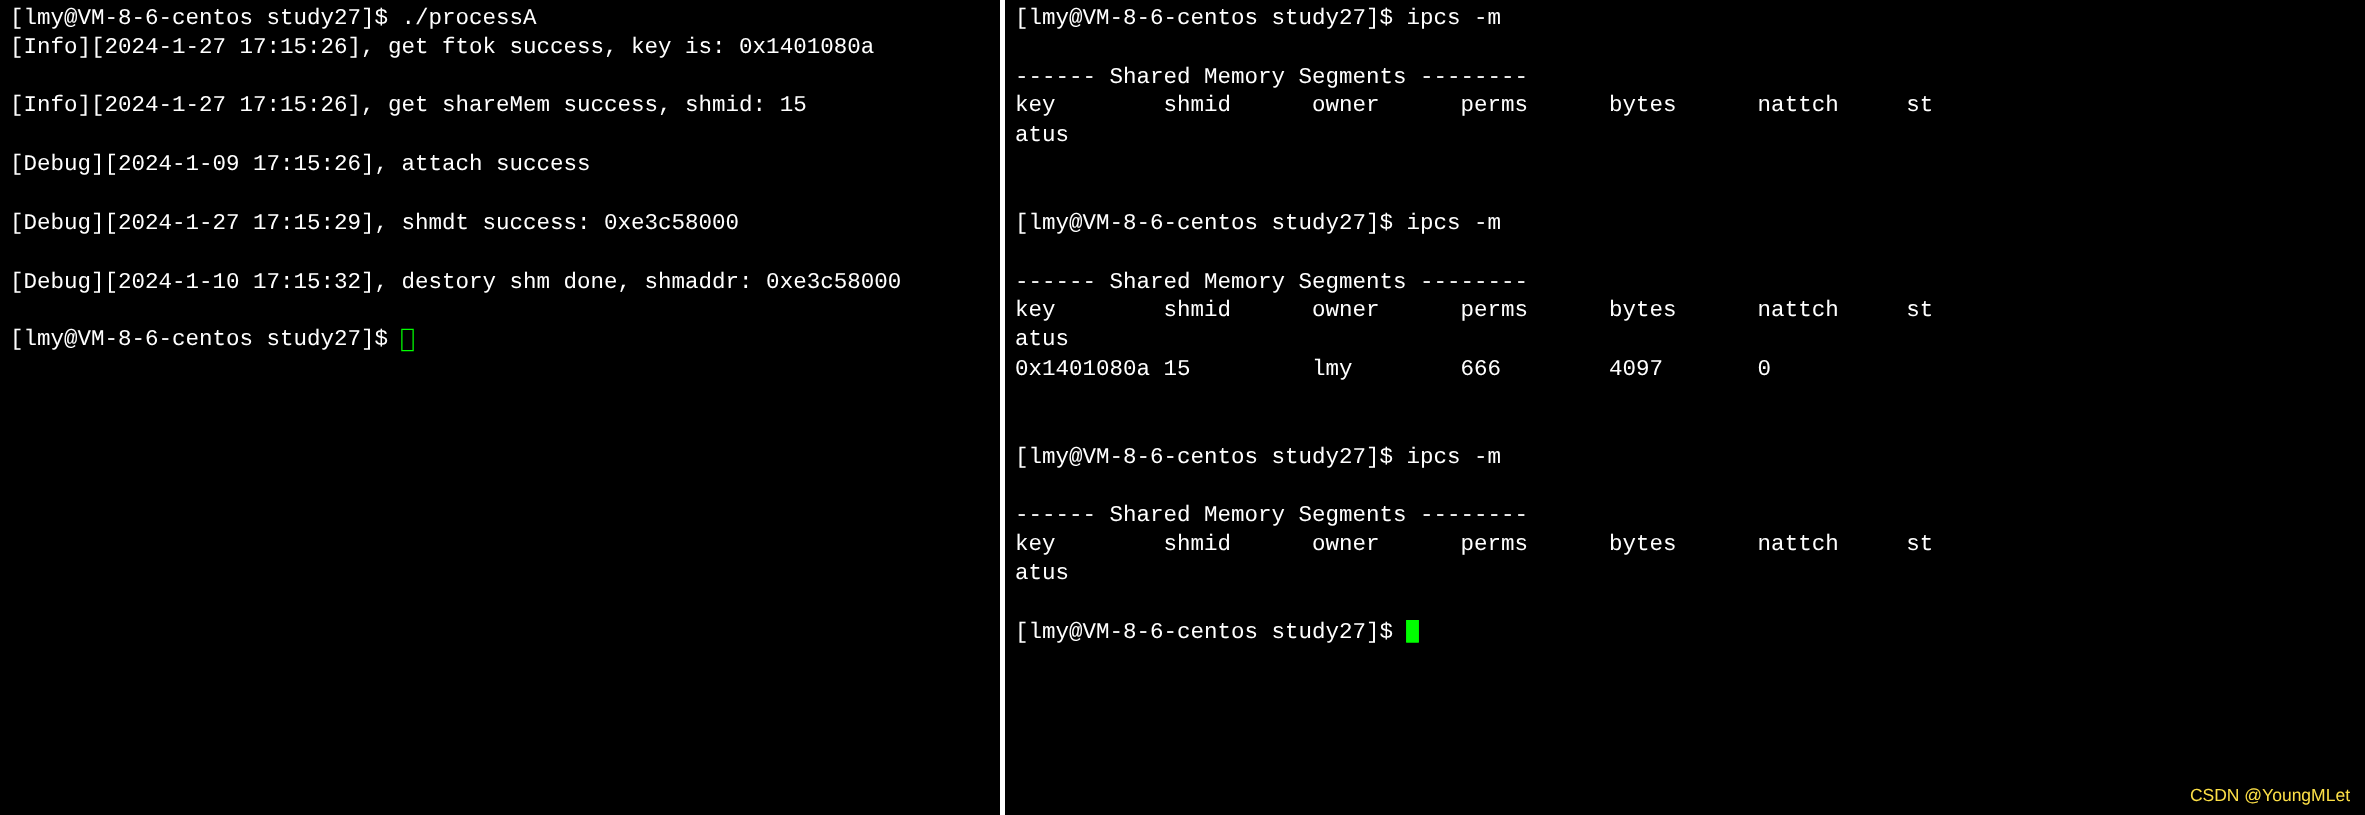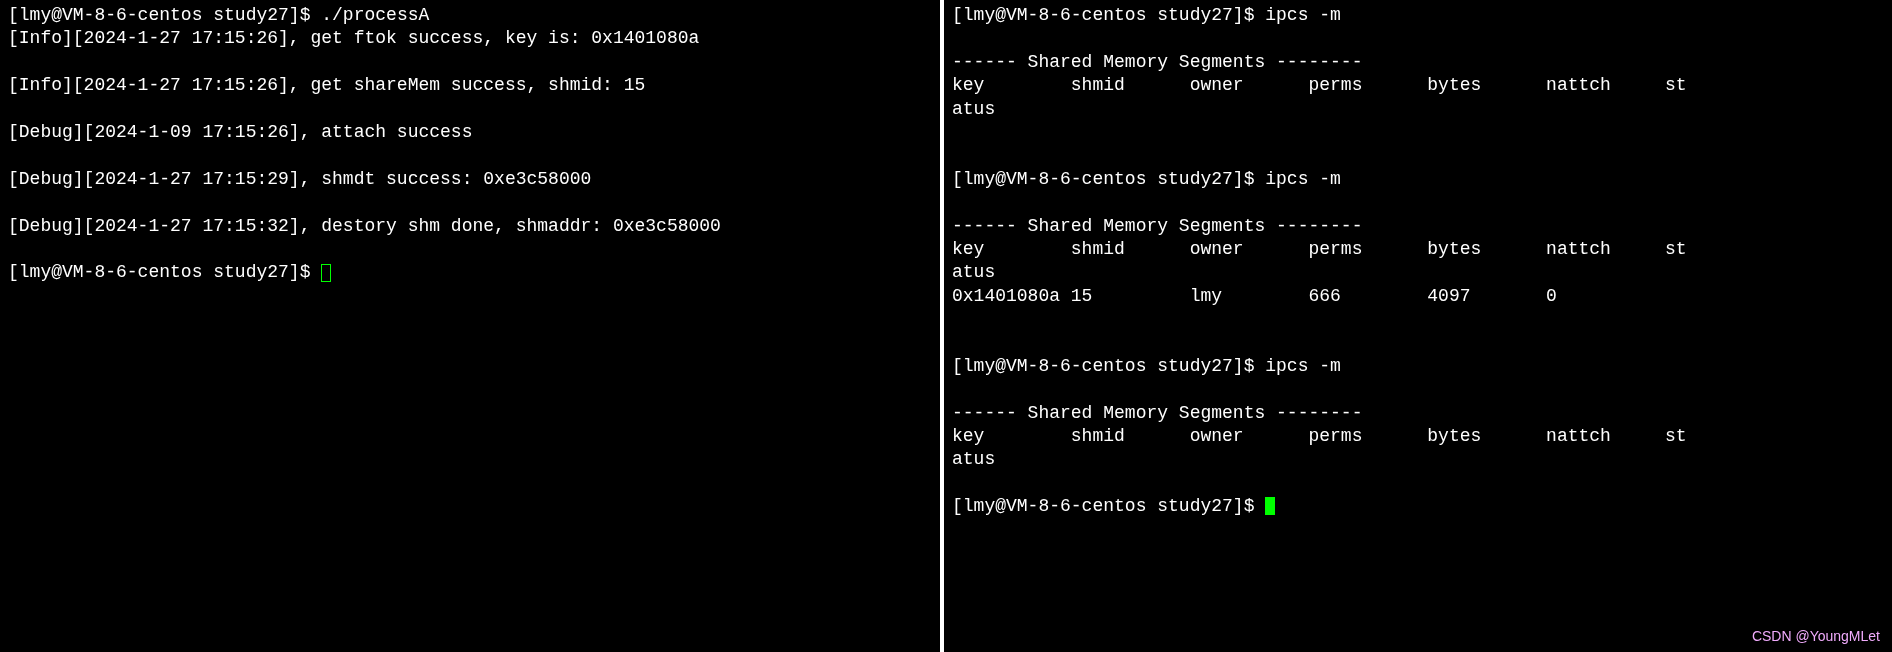--- a/index.html
+++ b/index.html
@@ -16,21 +16,21 @@
       height: 652px;
       display: flex;
       overflow: hidden;
     }
     .pane {
       height: 100%;
       padding: 4px 8px;
       position: relative;
     }
     .pane-left {
-      width: 944px;
+      width: 804px;
       border-right: 4px solid #fff;
     }
     .pane-right {
       flex: 1;
     }
     .line {
       line-height: 1.3;
       white-space: pre;
       min-height: 1.3em;
     }
@@ -46,39 +46,39 @@
       display: inline-block;
       width: 10px;
       height: 18px;
       border: 1px solid #00ff00;
       vertical-align: middle;
     }
     .watermark {
       position: absolute;
       bottom: 8px;
       right: 12px;
-      color: #f0abfc;
+      color: #fde047;
       font-size: 14px;
       font-family: Arial, sans-serif;
     }
   </style>
 </head>
 <body>
 
 <div class="pane pane-left">
   <div class="line"><span>[lmy@VM-8-6-centos study27]$ </span><span>./processA</span></div>
   <div class="line">[Info][2024-1-27 17:15:26], get ftok success, key is: 0x1401080a</div>
   <div class="line"></div>
   <div class="line">[Info][2024-1-27 17:15:26], get shareMem success, shmid: 15</div>
   <div class="line"></div>
   <div class="line">[Debug][2024-1-09 17:15:26], attach success</div>
   <div class="line"></div>
   <div class="line">[Debug][2024-1-27 17:15:29], shmdt success: 0xe3c58000</div>
   <div class="line"></div>
-  <div class="line">[Debug][2024-1-27 17:15:32], destory shm done, shmaddr: 0xe3c58000</div>
+  <div class="line">[Debug][2024-1-10 17:15:32], destory shm done, shmaddr: 0xe3c58000</div>
   <div class="line"></div>
   <div class="line"><span>[lmy@VM-8-6-centos study27]$ </span><span class="cursor-outline"></span></div>
 </div>
 
 <div class="pane pane-right">
   <div class="line"><span>[lmy@VM-8-6-centos study27]$ </span><span>ipcs -m</span></div>
   <div class="line"></div>
   <div class="line">------ Shared Memory Segments --------</div>
   <div class="line">key        shmid      owner      perms      bytes      nattch     st</div>
   <div class="line">atus</div>

